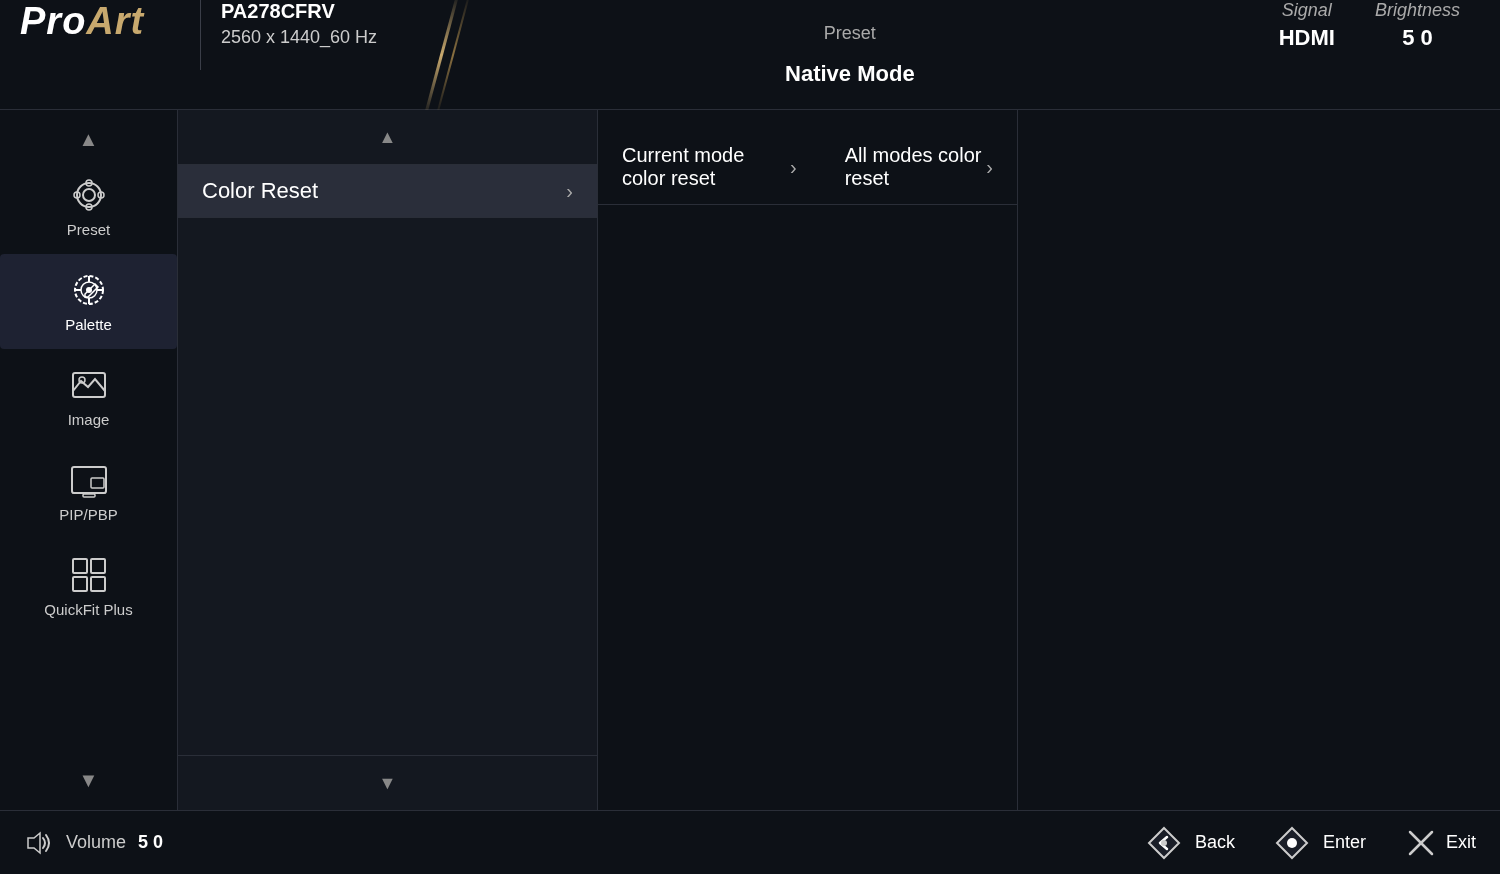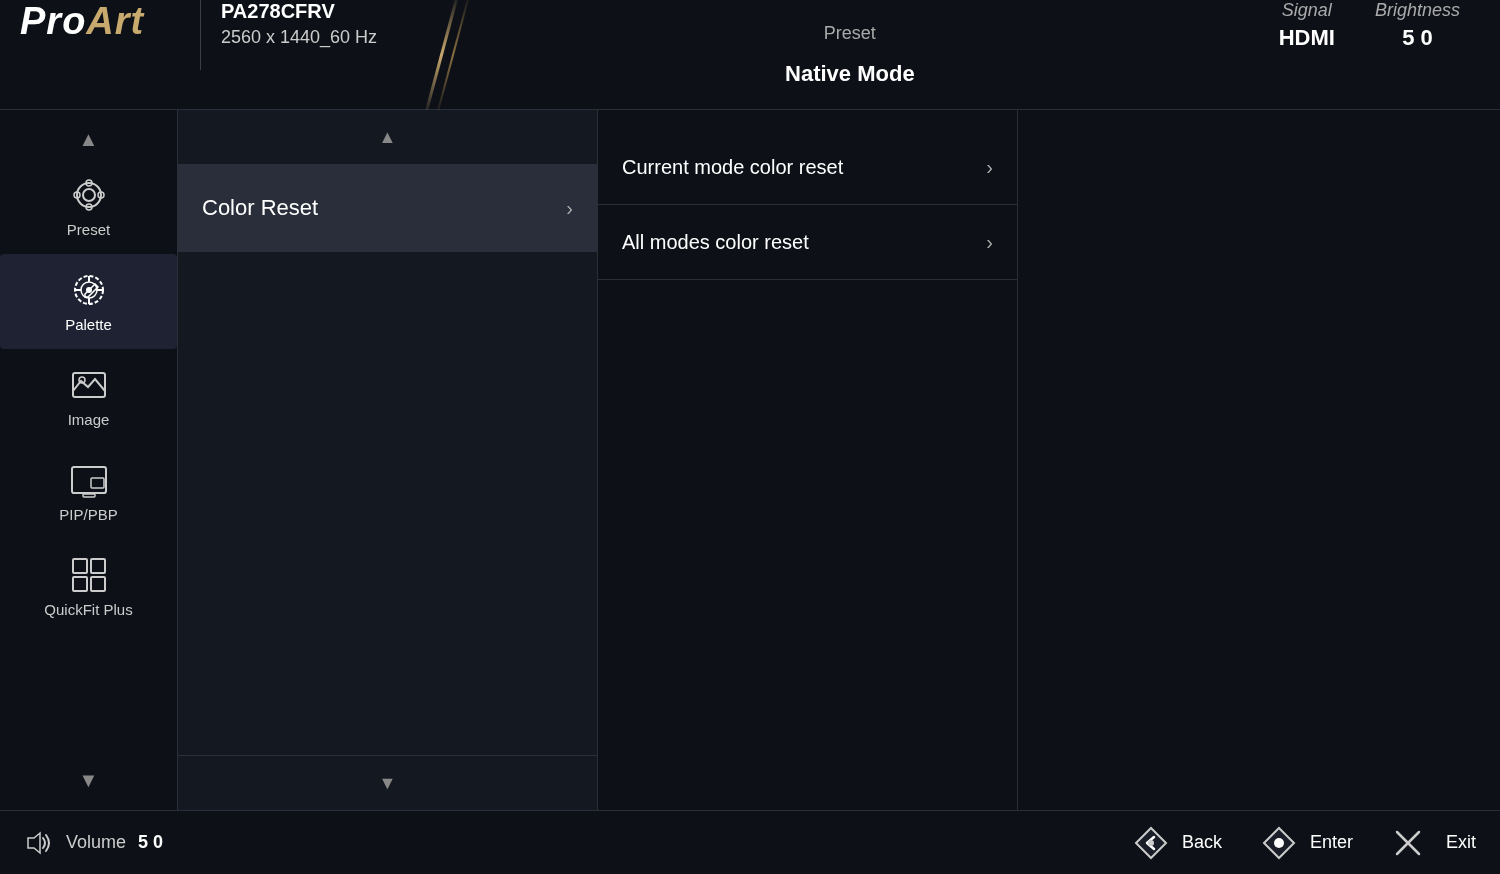--- a/index.html
+++ b/index.html
@@ -203,21 +203,21 @@
       border-bottom: 1px solid #2a2e38;
       cursor: pointer;
       color: #888;
       font-size: 18px;
     }
     .menu-item {
       display: flex;
       align-items: center;
       justify-content: space-between;
       padding: 0 24px;
-      height: 87px;
+      height: 53px;
       cursor: pointer;
       border-bottom: 1px solid #2a2e38;
     }
     .menu-item.selected {
       background: #2a2e3a;
     }
     .menu-item-label {
       font-size: 22px;
       color: #ffffff;
       font-weight: 500;
@@ -237,21 +237,20 @@
       font-size: 18px;
       border-top: 1px solid #2a2e38;
     }
 
     
     .col-submenu {
       width: 420px;
       background: #0d1117;
       border-right: 1px solid #2a2e38;
       display: flex;
-      flex-direction: column;
       padding-top: 20px;
       flex-shrink: 0;
     }
     .submenu-item {
       display: flex;
       align-items: center;
       justify-content: space-between;
       padding: 0 24px;
       height: 75px;
       cursor: pointer;
@@ -307,21 +306,21 @@
       gap: 14px;
       cursor: pointer;
     }
     .footer-btn-label {
       font-size: 18px;
       color: #ffffff;
     }
     .footer-exit {
       display: flex;
       align-items: center;
-      gap: 23px;
+      gap: 10px;
       cursor: pointer;
     }
     .footer-exit-label {
       font-size: 18px;
       color: #ffffff;
     }
   </style>
 </head>
 <body>
 

